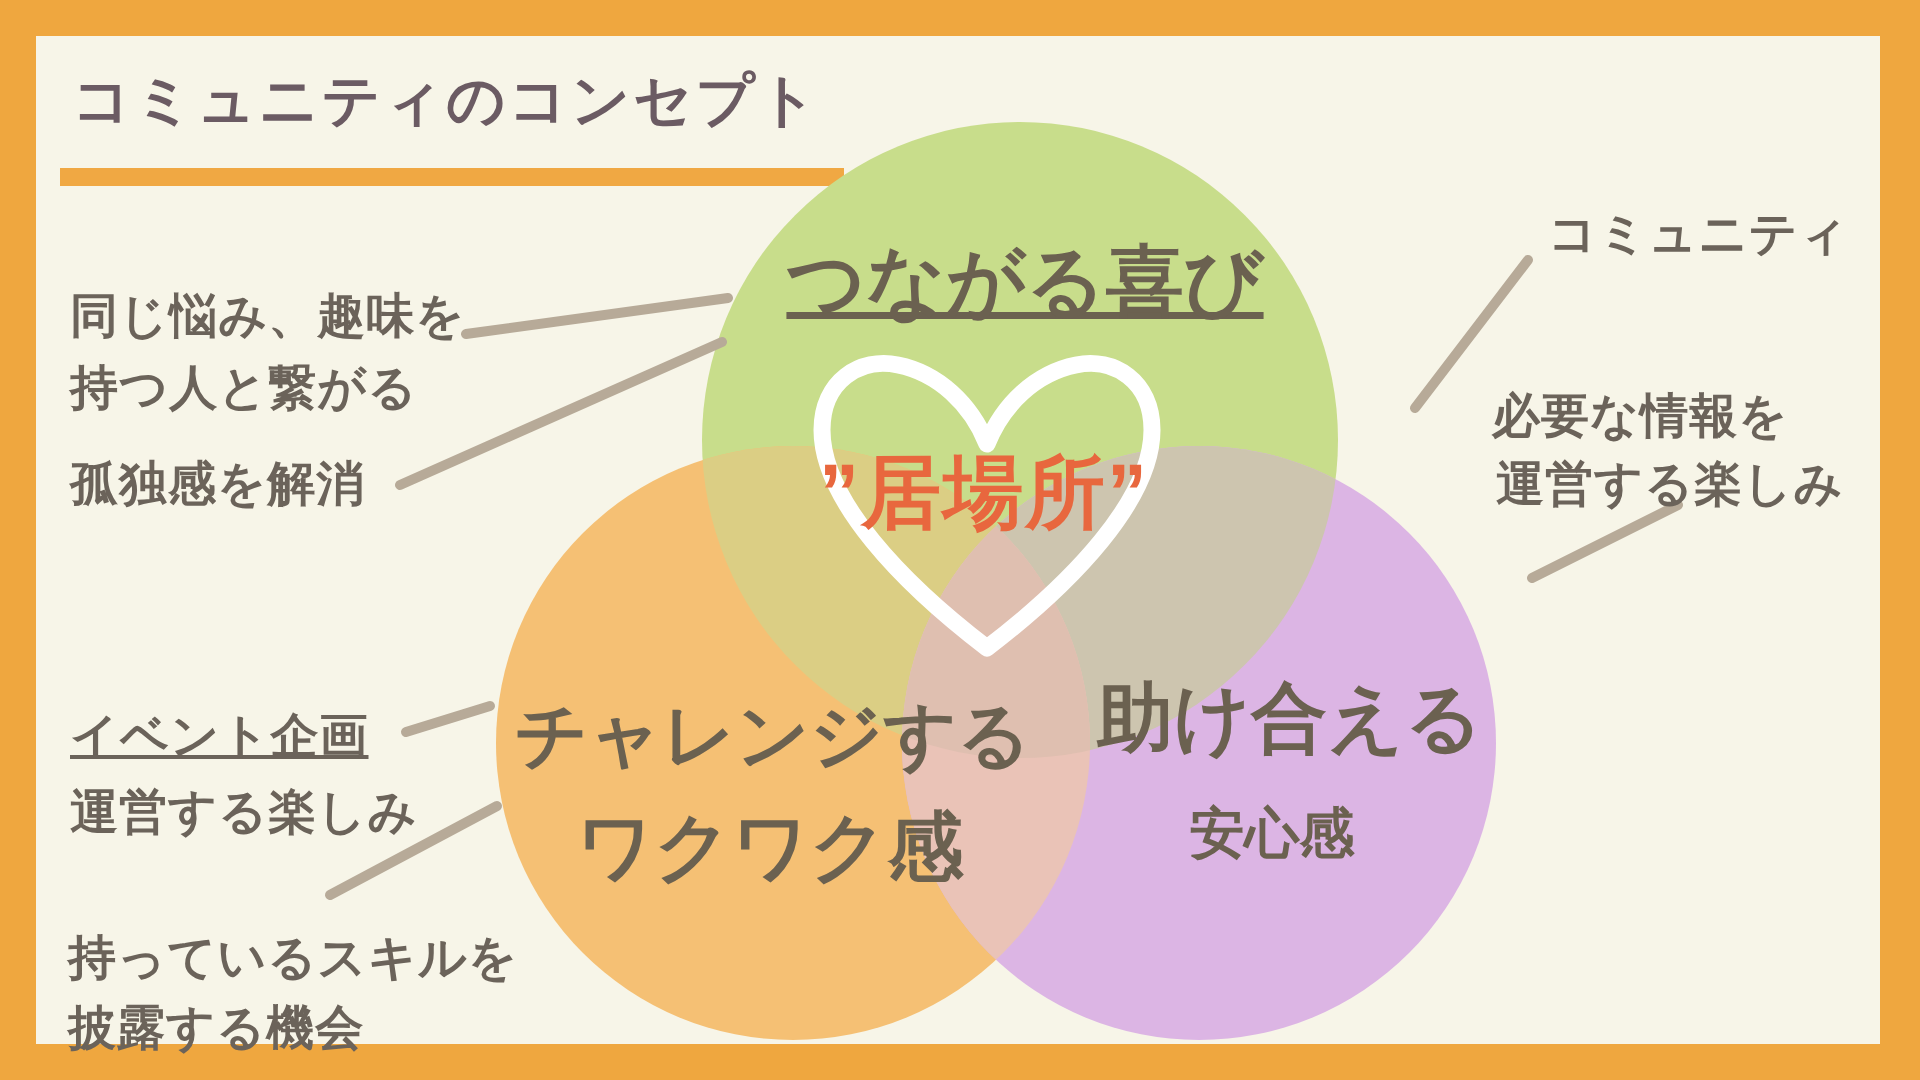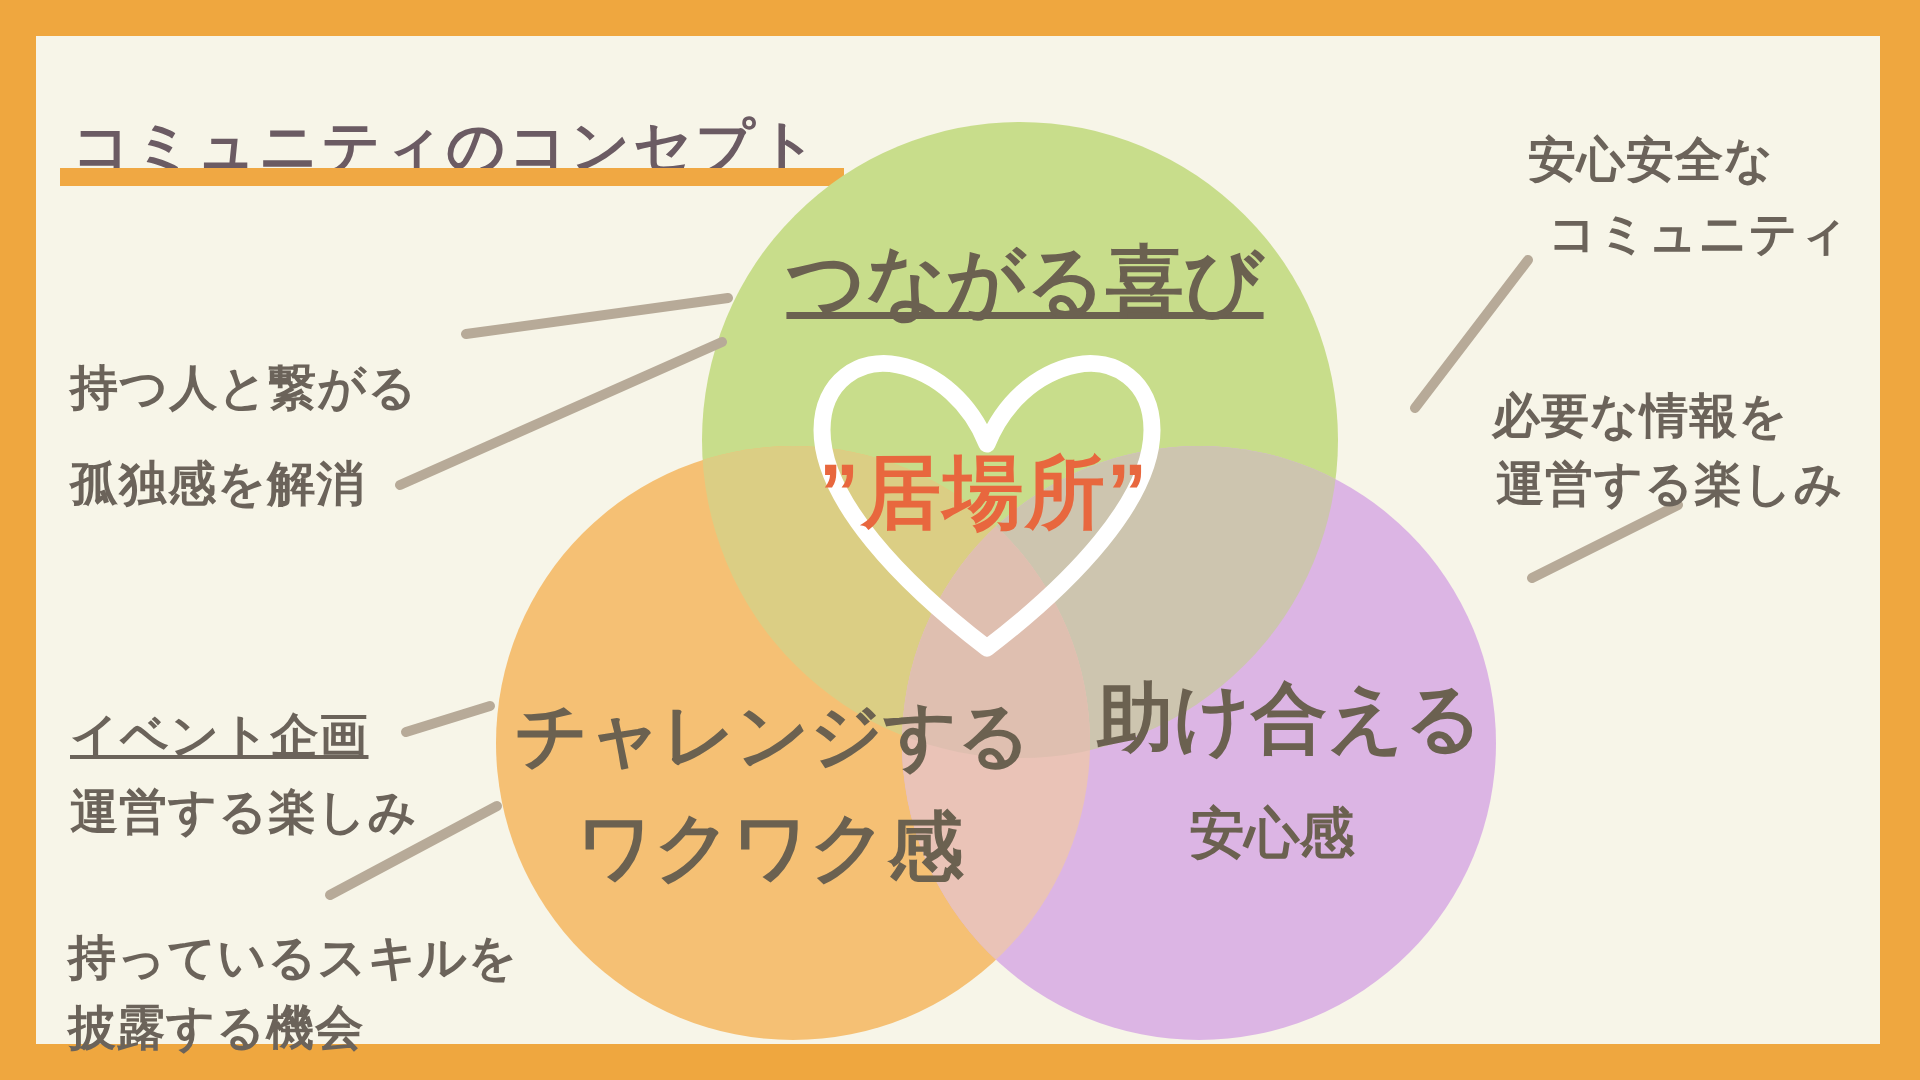--- a/index.html
+++ b/index.html
@@ -10,21 +10,20 @@
   }
   .panel{
     position:absolute;left:36px;top:36px;right:40px;bottom:36px;
     background:#f7f5e8;
   }
   .abs{position:absolute;}
   .page-title{
     left:72px;top:62px;
     font-size:58px;font-weight:700;color:#6b5b63;letter-spacing:3px;
     white-space:nowrap;
-    margin-top:46px;
   }
   .title-underline{
     left:60px;top:168px;width:784px;height:18px;background:#f0a843;
   }
   svg.venn{position:absolute;left:0;top:0;width:1920px;height:1080px;}
   .circle-label{
     font-weight:700;color:#6b6150;white-space:nowrap;
     transform:translateX(-50%);text-align:center;
   }
   .lbl-green  {left:1025px;top:230px;font-size:78px;text-decoration:underline;}
@@ -110,23 +109,23 @@
   </svg>
 
   <div class="abs circle-label lbl-green">つながる喜び</div>
   <div class="abs circle-label lbl-orange2">ワクワク感</div>
   <div class="abs circle-label lbl-orange1">チャレンジする</div>
   <div class="abs circle-label lbl-purple1">助け合える</div>
   <div class="abs circle-label lbl-purple2">安心感</div>
 
   <div class="abs center-label">”居場所”</div>
 
+  <div class="abs annotation a-tl1">同じ悩み、趣味を</div>
   <div class="abs annotation a-ml">孤独感を解消</div>
   <div class="abs annotation a-tl2">持つ人と繋がる</div>
   <div class="abs annotation a-bl1">イベント企画</div>
   <div class="abs annotation a-bl2">運営する楽しみ</div>
   <div class="abs annotation a-bl3">持っているスキルを</div>
   <div class="abs annotation a-bl4">披露する機会</div>
-  <div class="abs annotation a-tr1">安心安全な</div>
   <div class="abs annotation a-tr2">コミュニティ</div>
   <div class="abs annotation a-mr1">必要な情報を</div>
   <div class="abs annotation a-mr2">運営する楽しみ</div>
 </div>
 
 </body></html>

